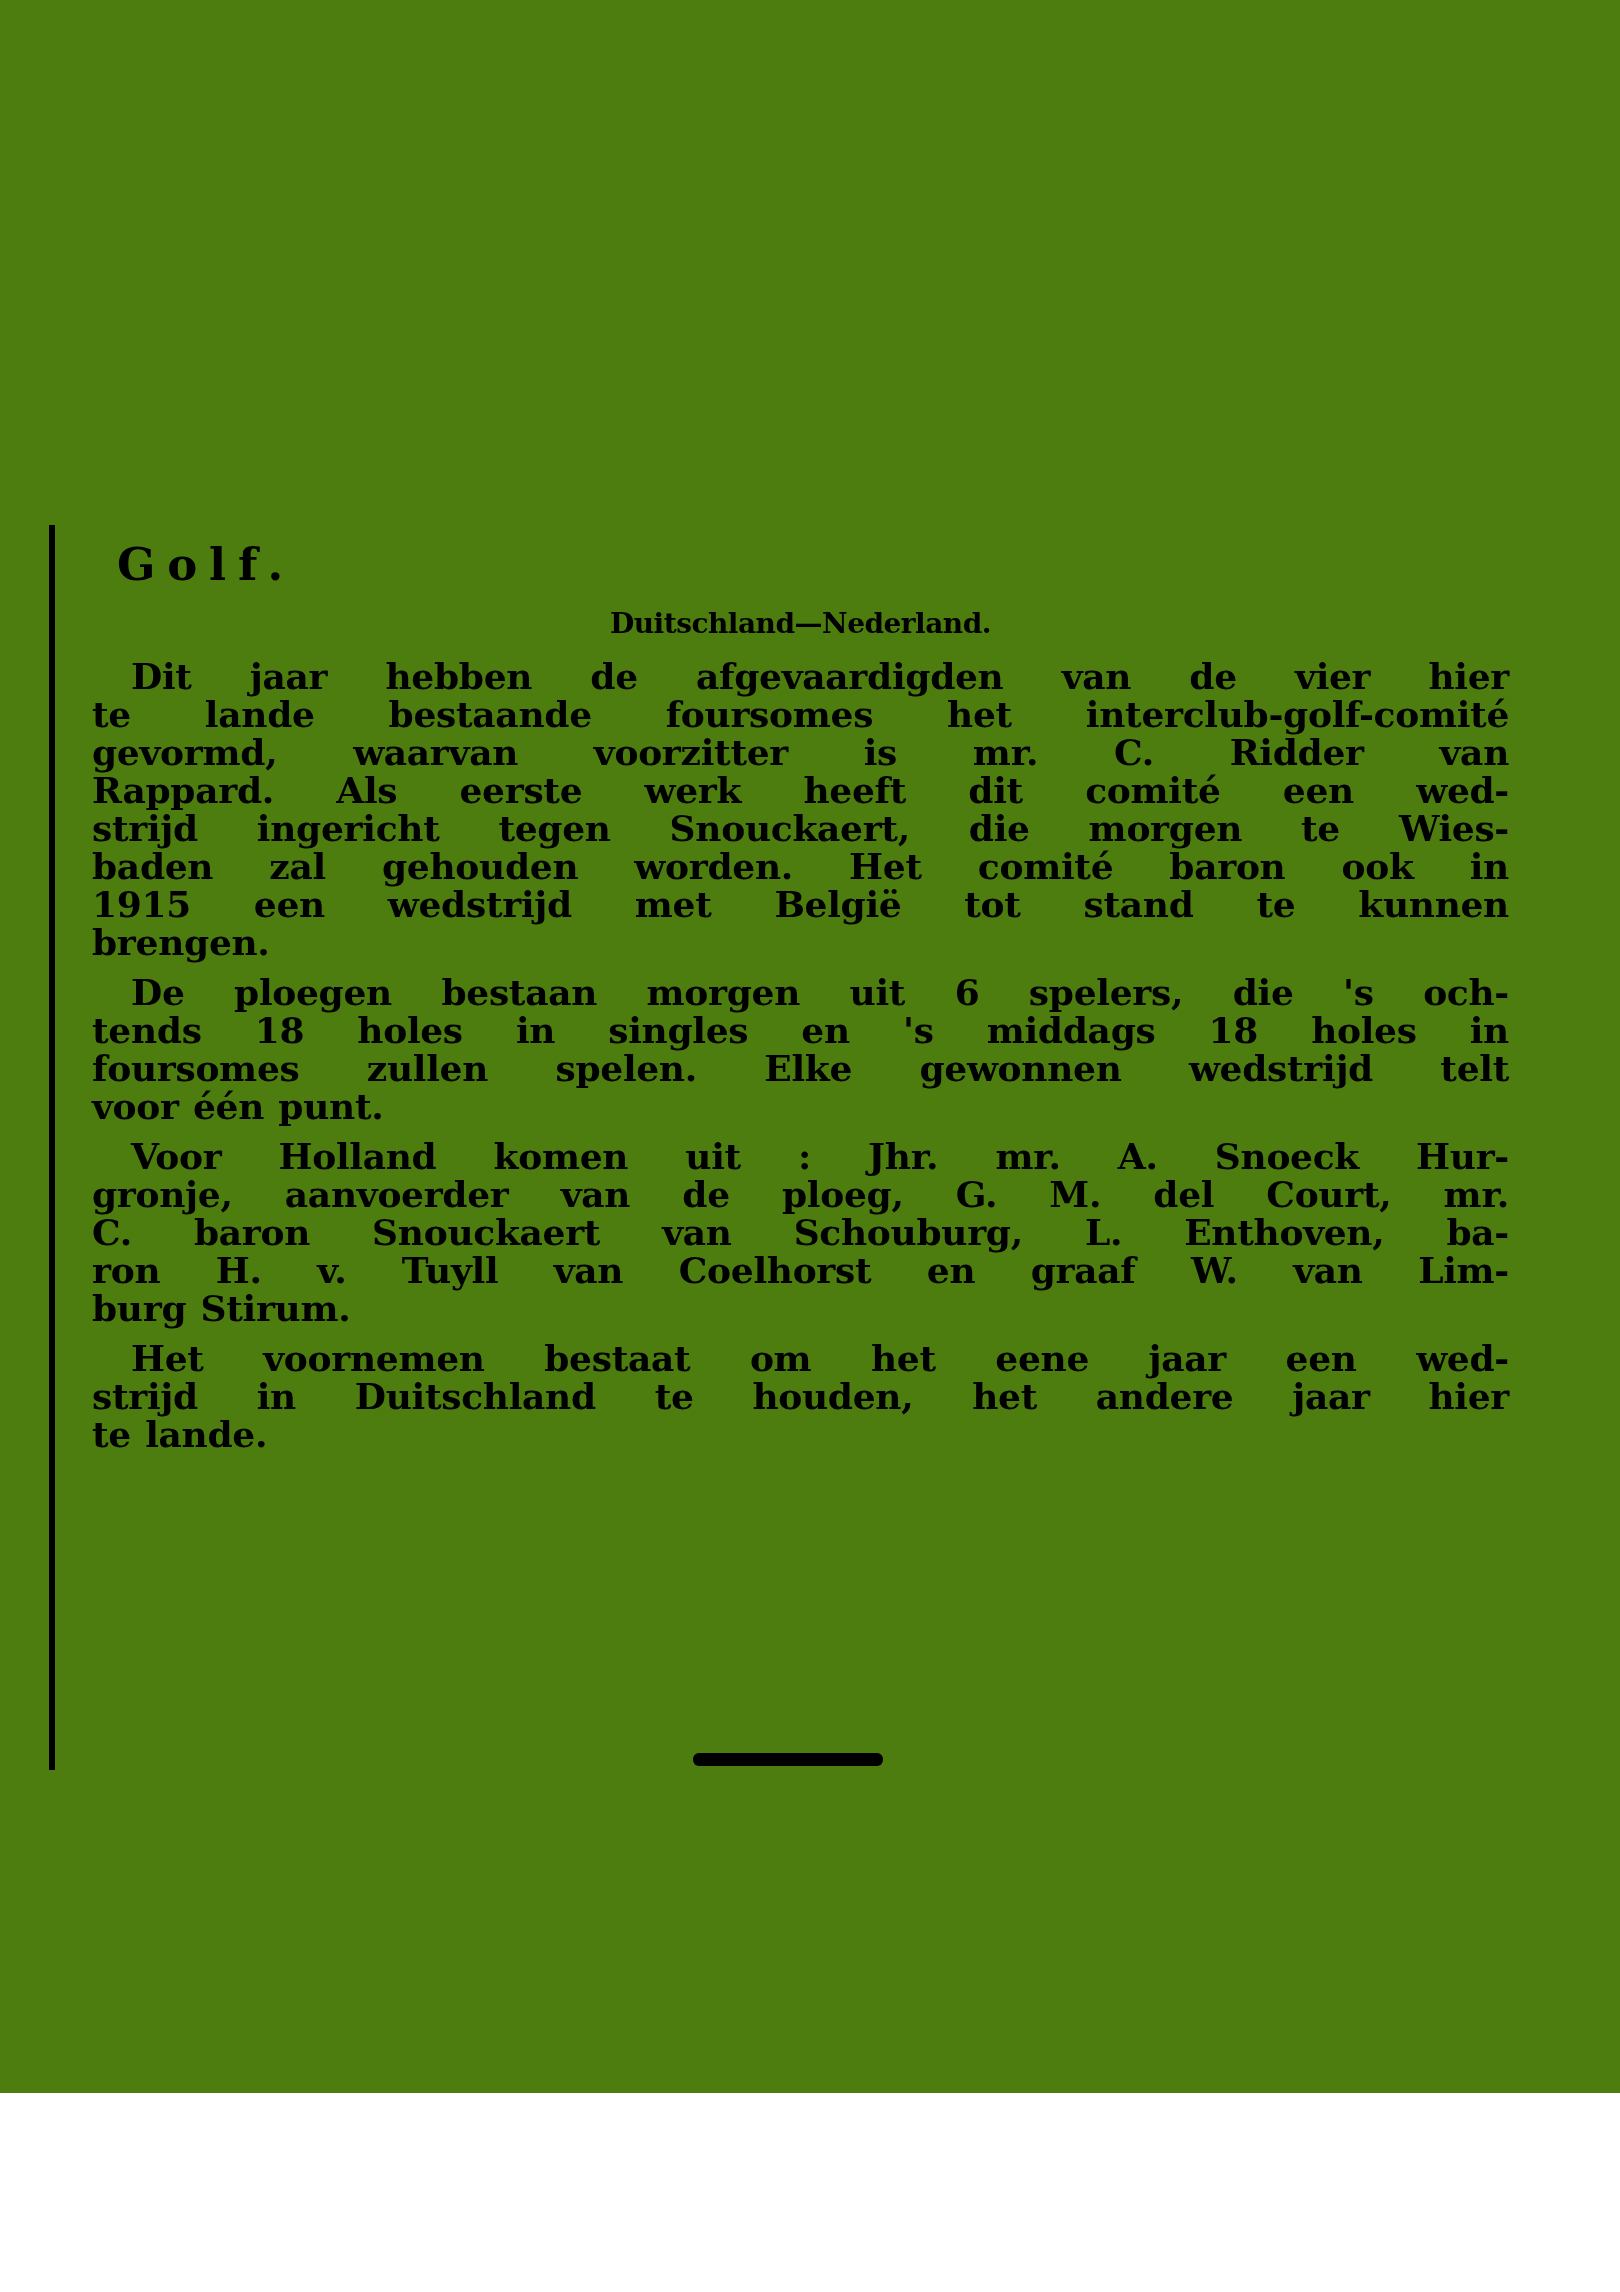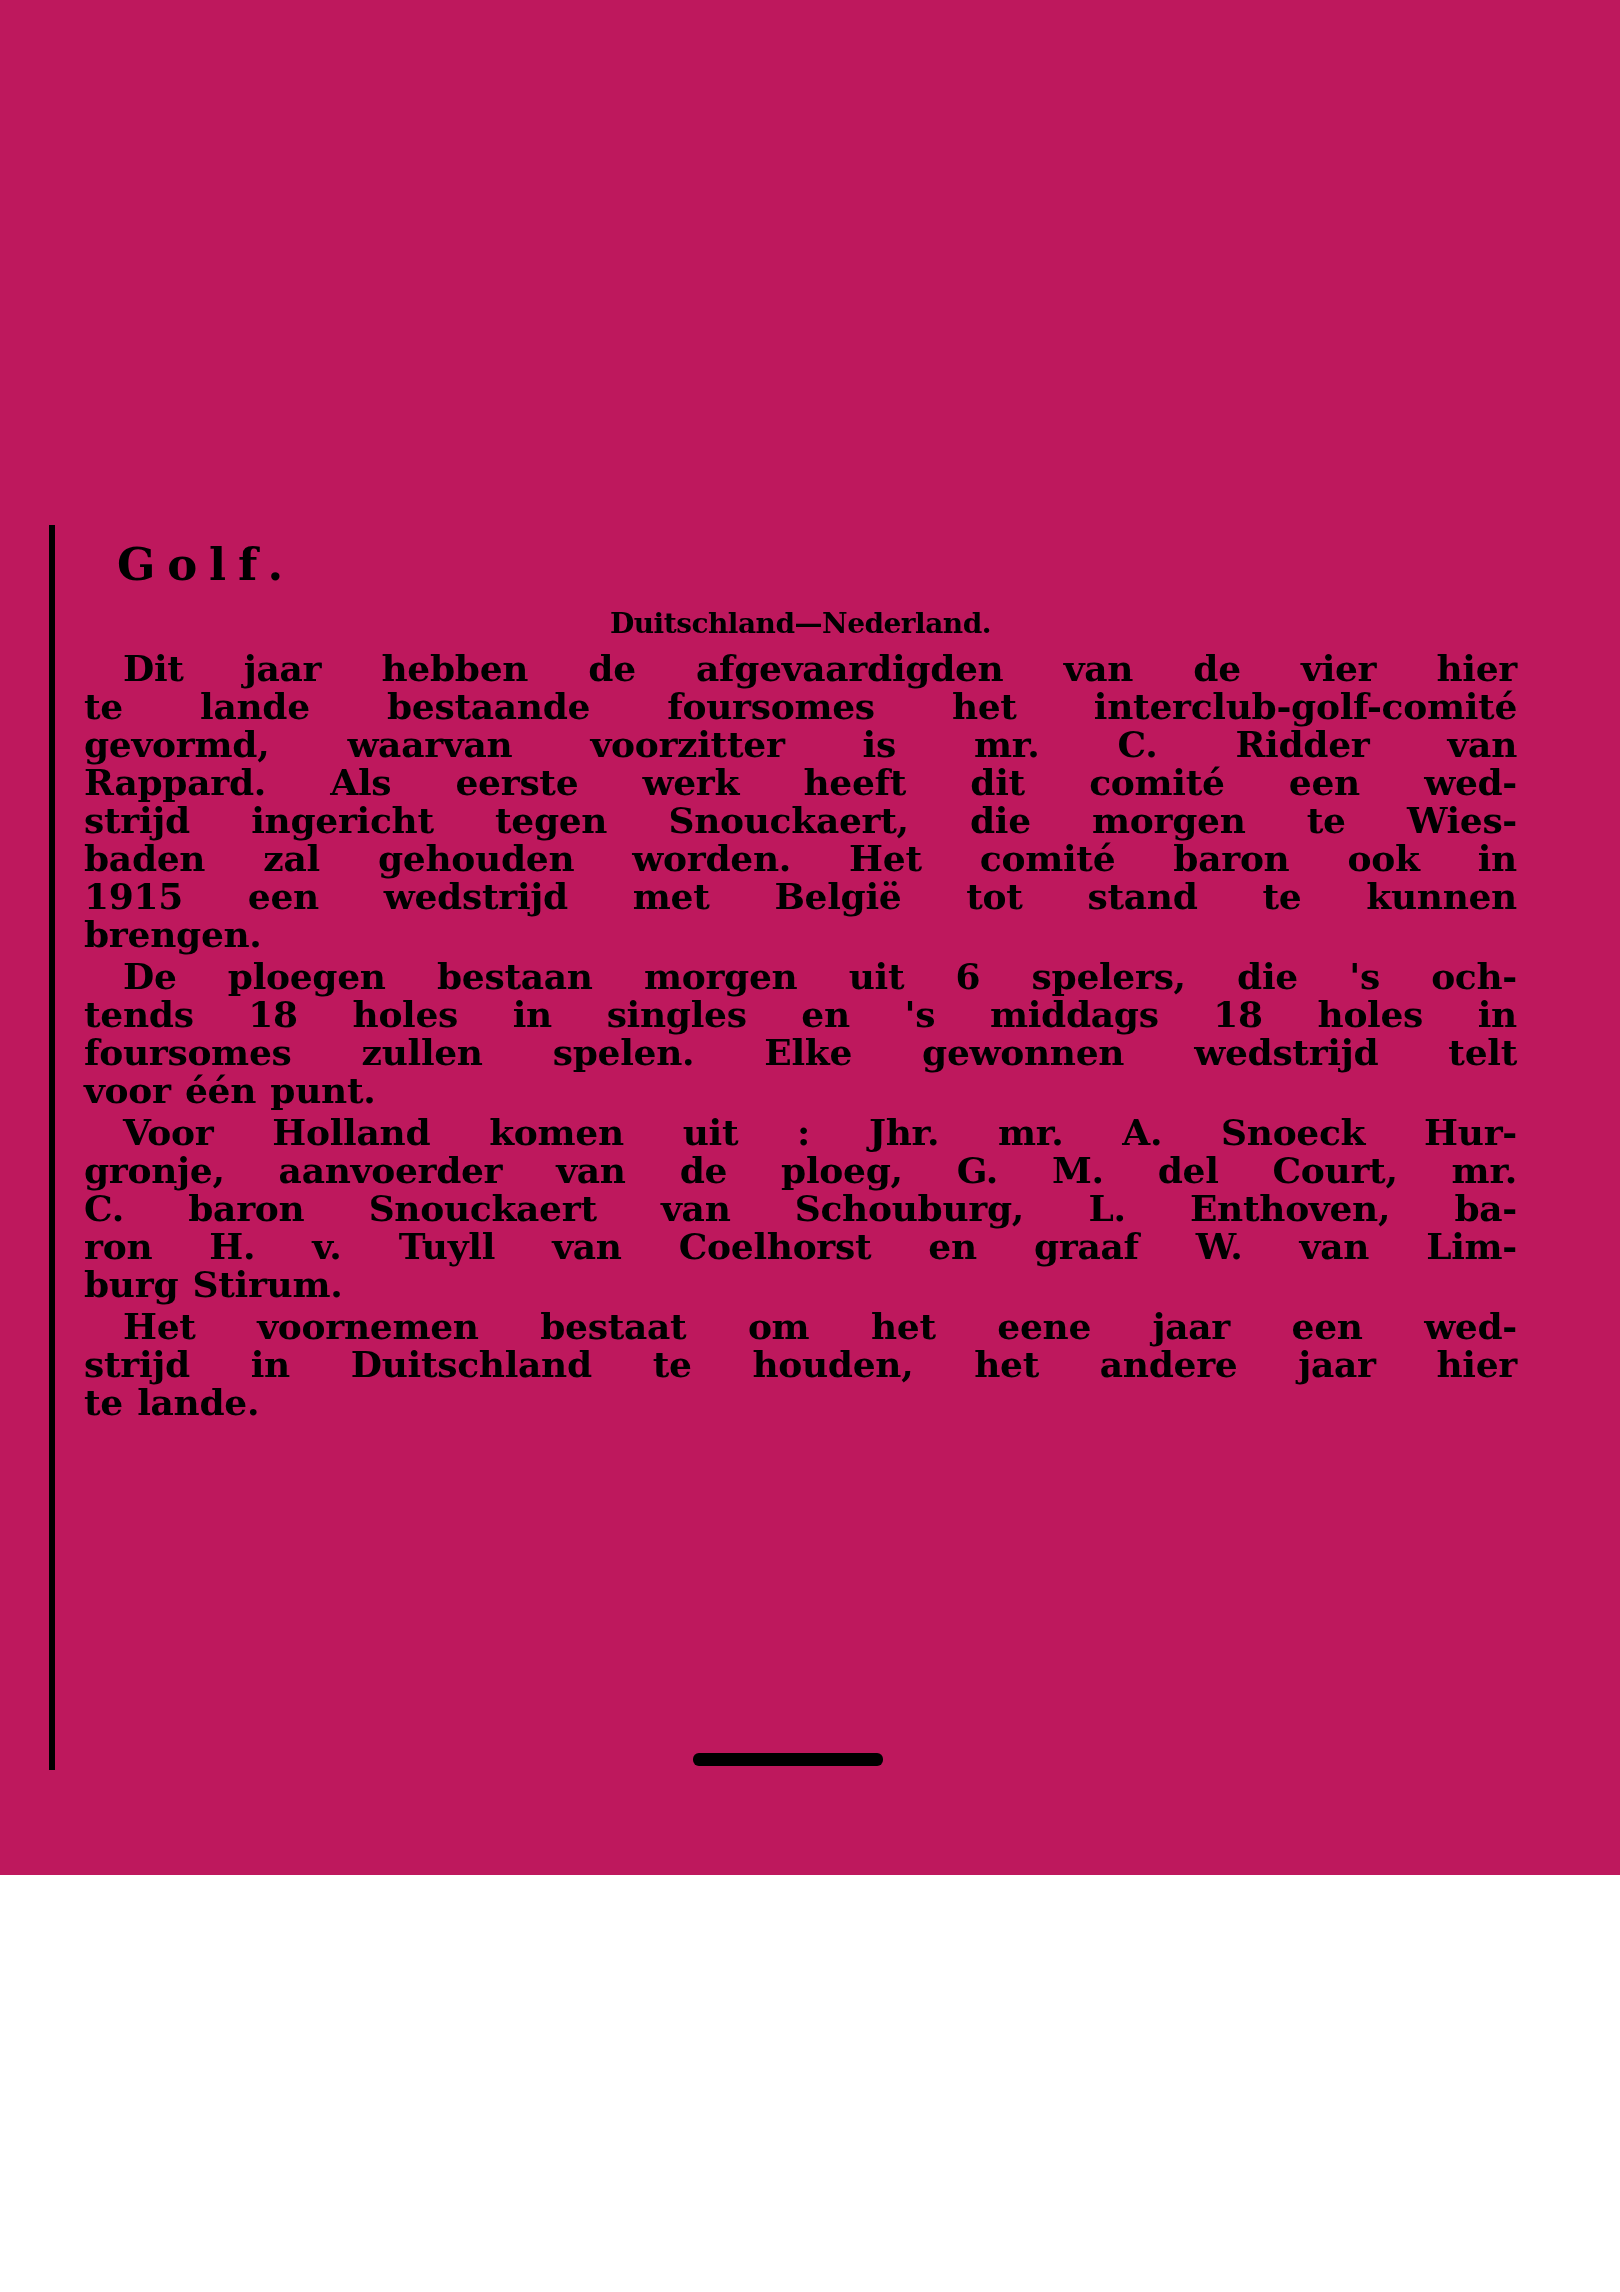--- a/index.html
+++ b/index.html
@@ -13,22 +13,22 @@
       position: relative;
       overflow: hidden;
       font-family: "DejaVu Serif", "Liberation Serif", serif;
       color: #000000;
     }
     .page {
       position: absolute;
       left: 0;
       top: 0;
       width: 1620px;
-      height: 1875px;
-      background: #be185d;
+      height: 2093px;
+      background: #4d7c0f;
     }
     .column-rule {
       position: absolute;
       left: 49px;
       top: 525px;
       width: 5.9px;
       height: 1245px;
       background: #000000;
     }
     .article {
@@ -53,21 +53,21 @@
       line-height: 43px;
       text-align: center;
       margin: 0 0 3.9px 0;
       letter-spacing: -0.5px;
     }
     .para {
       font-family: "DejaVu Serif", serif;
       font-weight: bold;
       font-size: 36px;
       line-height: 38px;
-      margin: 4px;
+      margin: 12px;
       text-align: justify;
       text-align-last: left;
       letter-spacing: -0.3px;
       word-spacing: 2px;
     }
     .para .line {
       display: block;
       text-align: justify;
       text-align-last: justify;
       white-space: nowrap;

